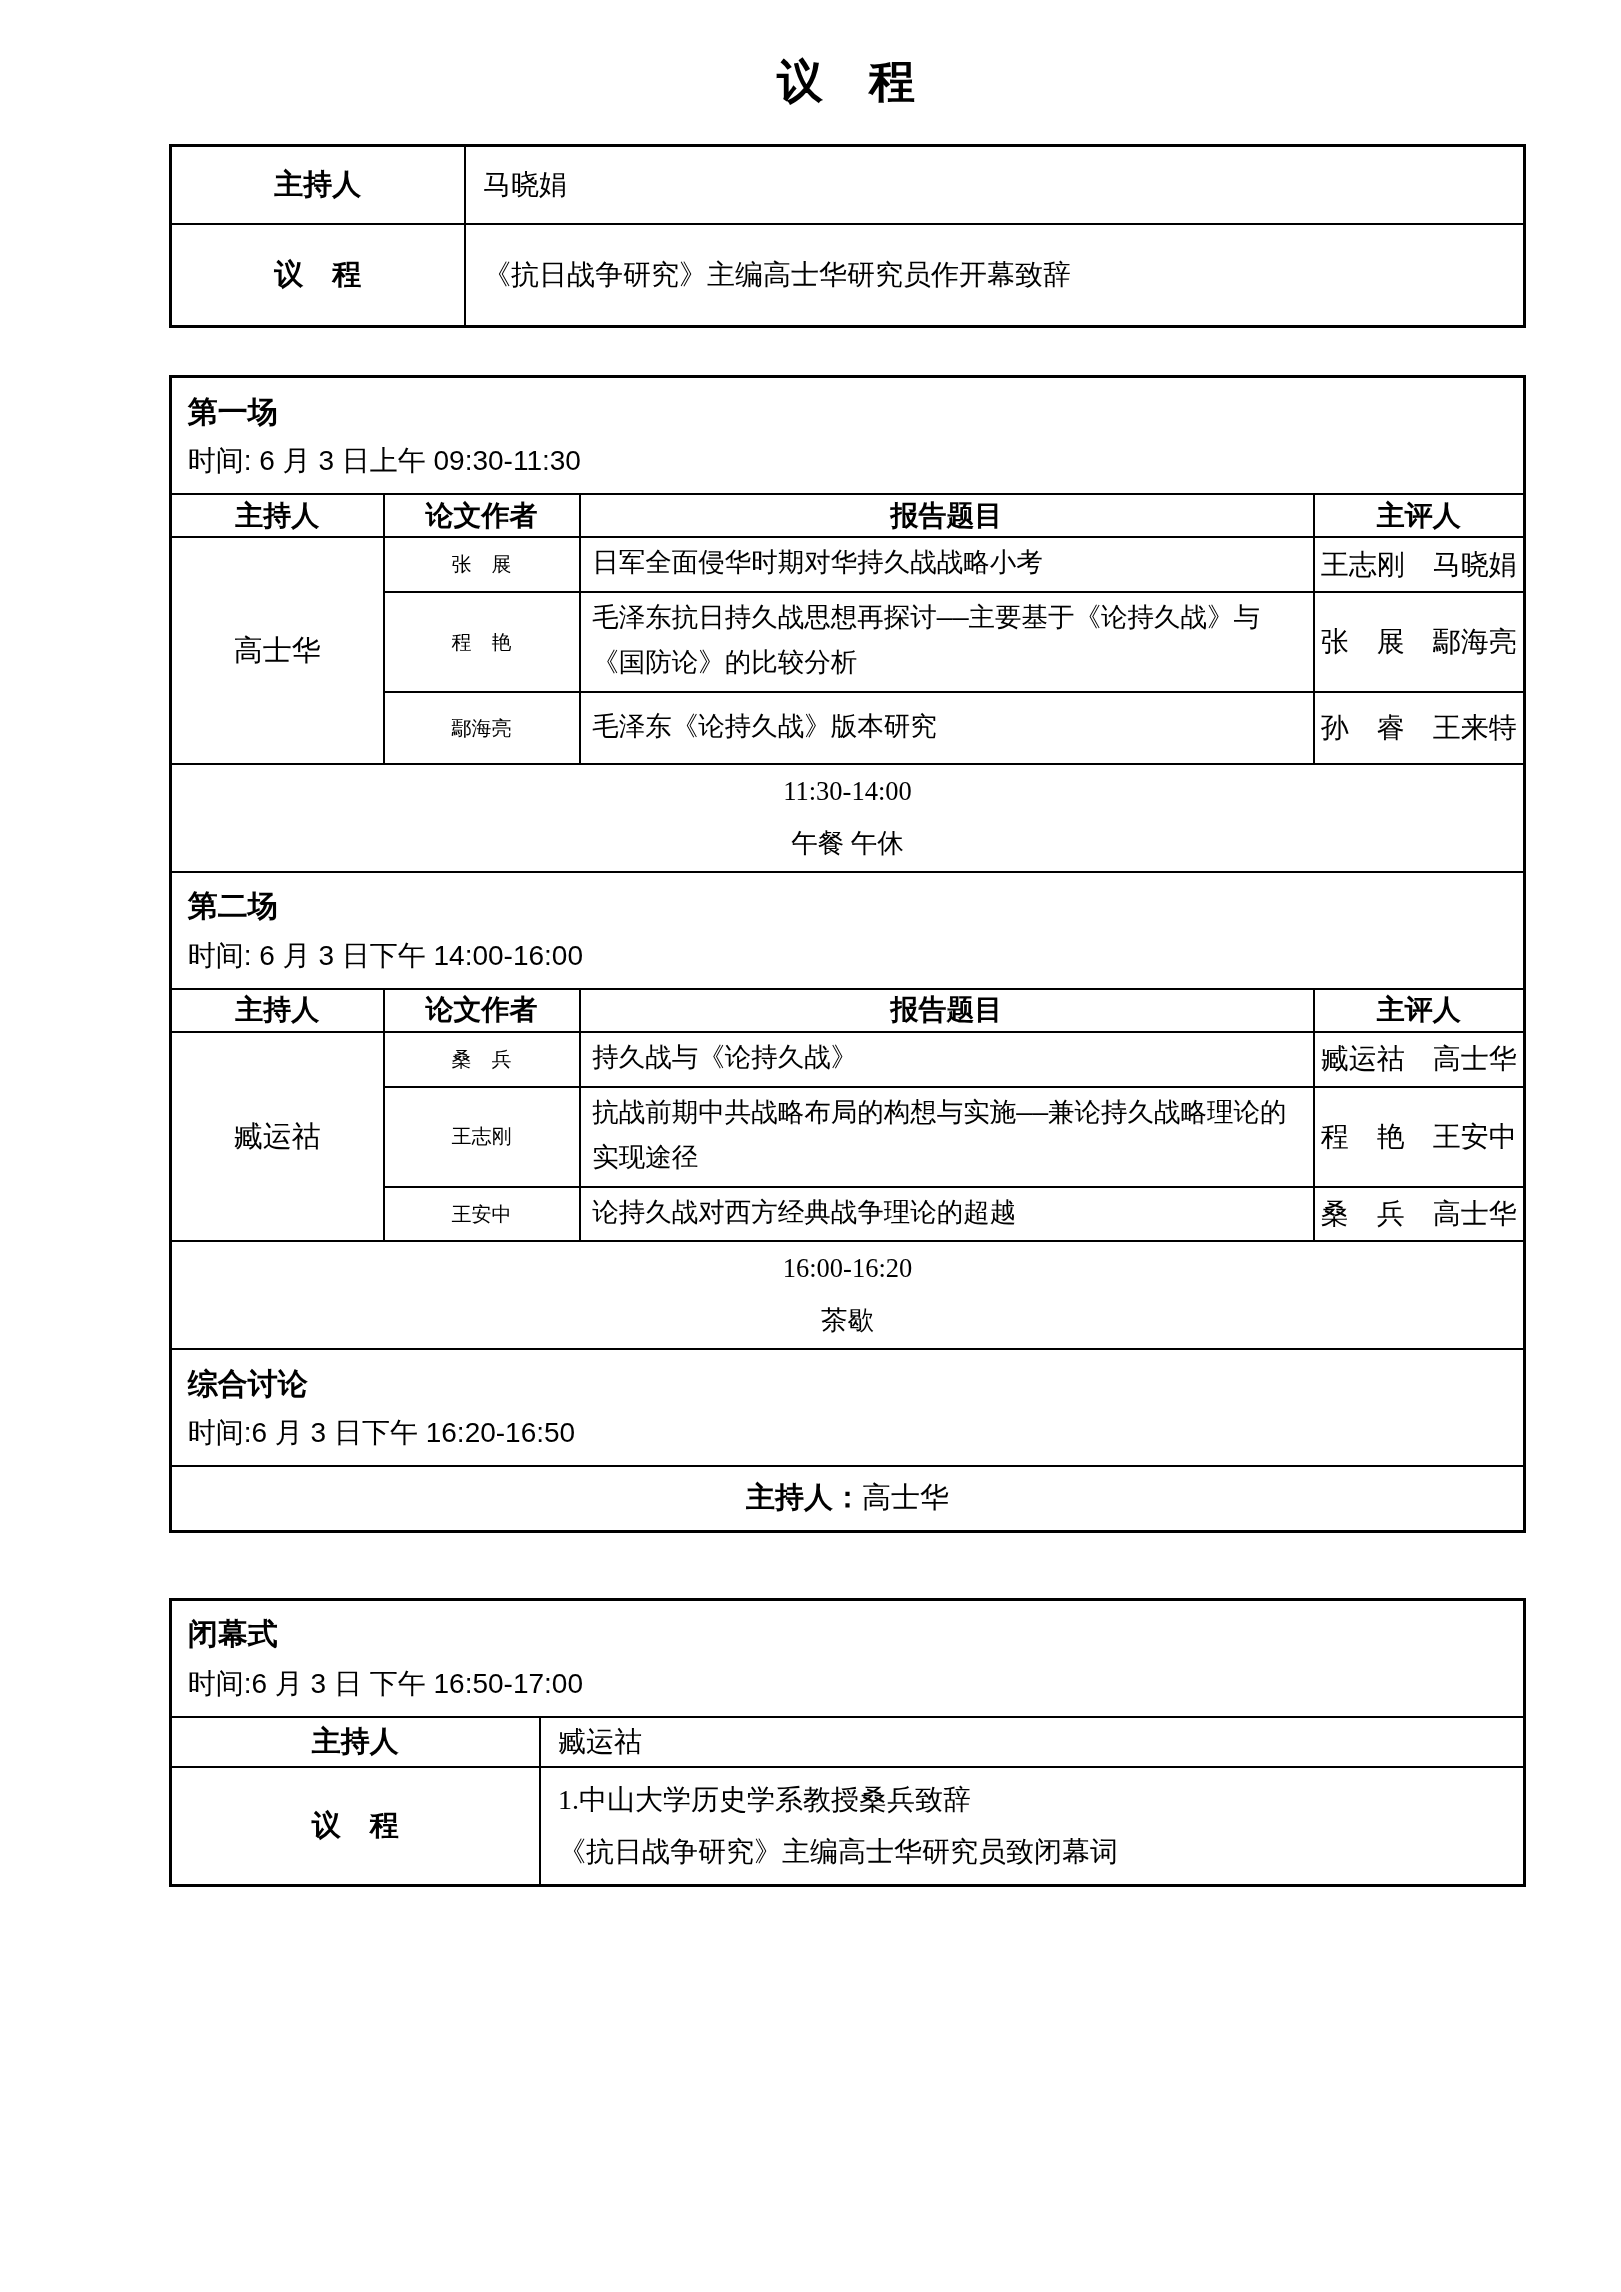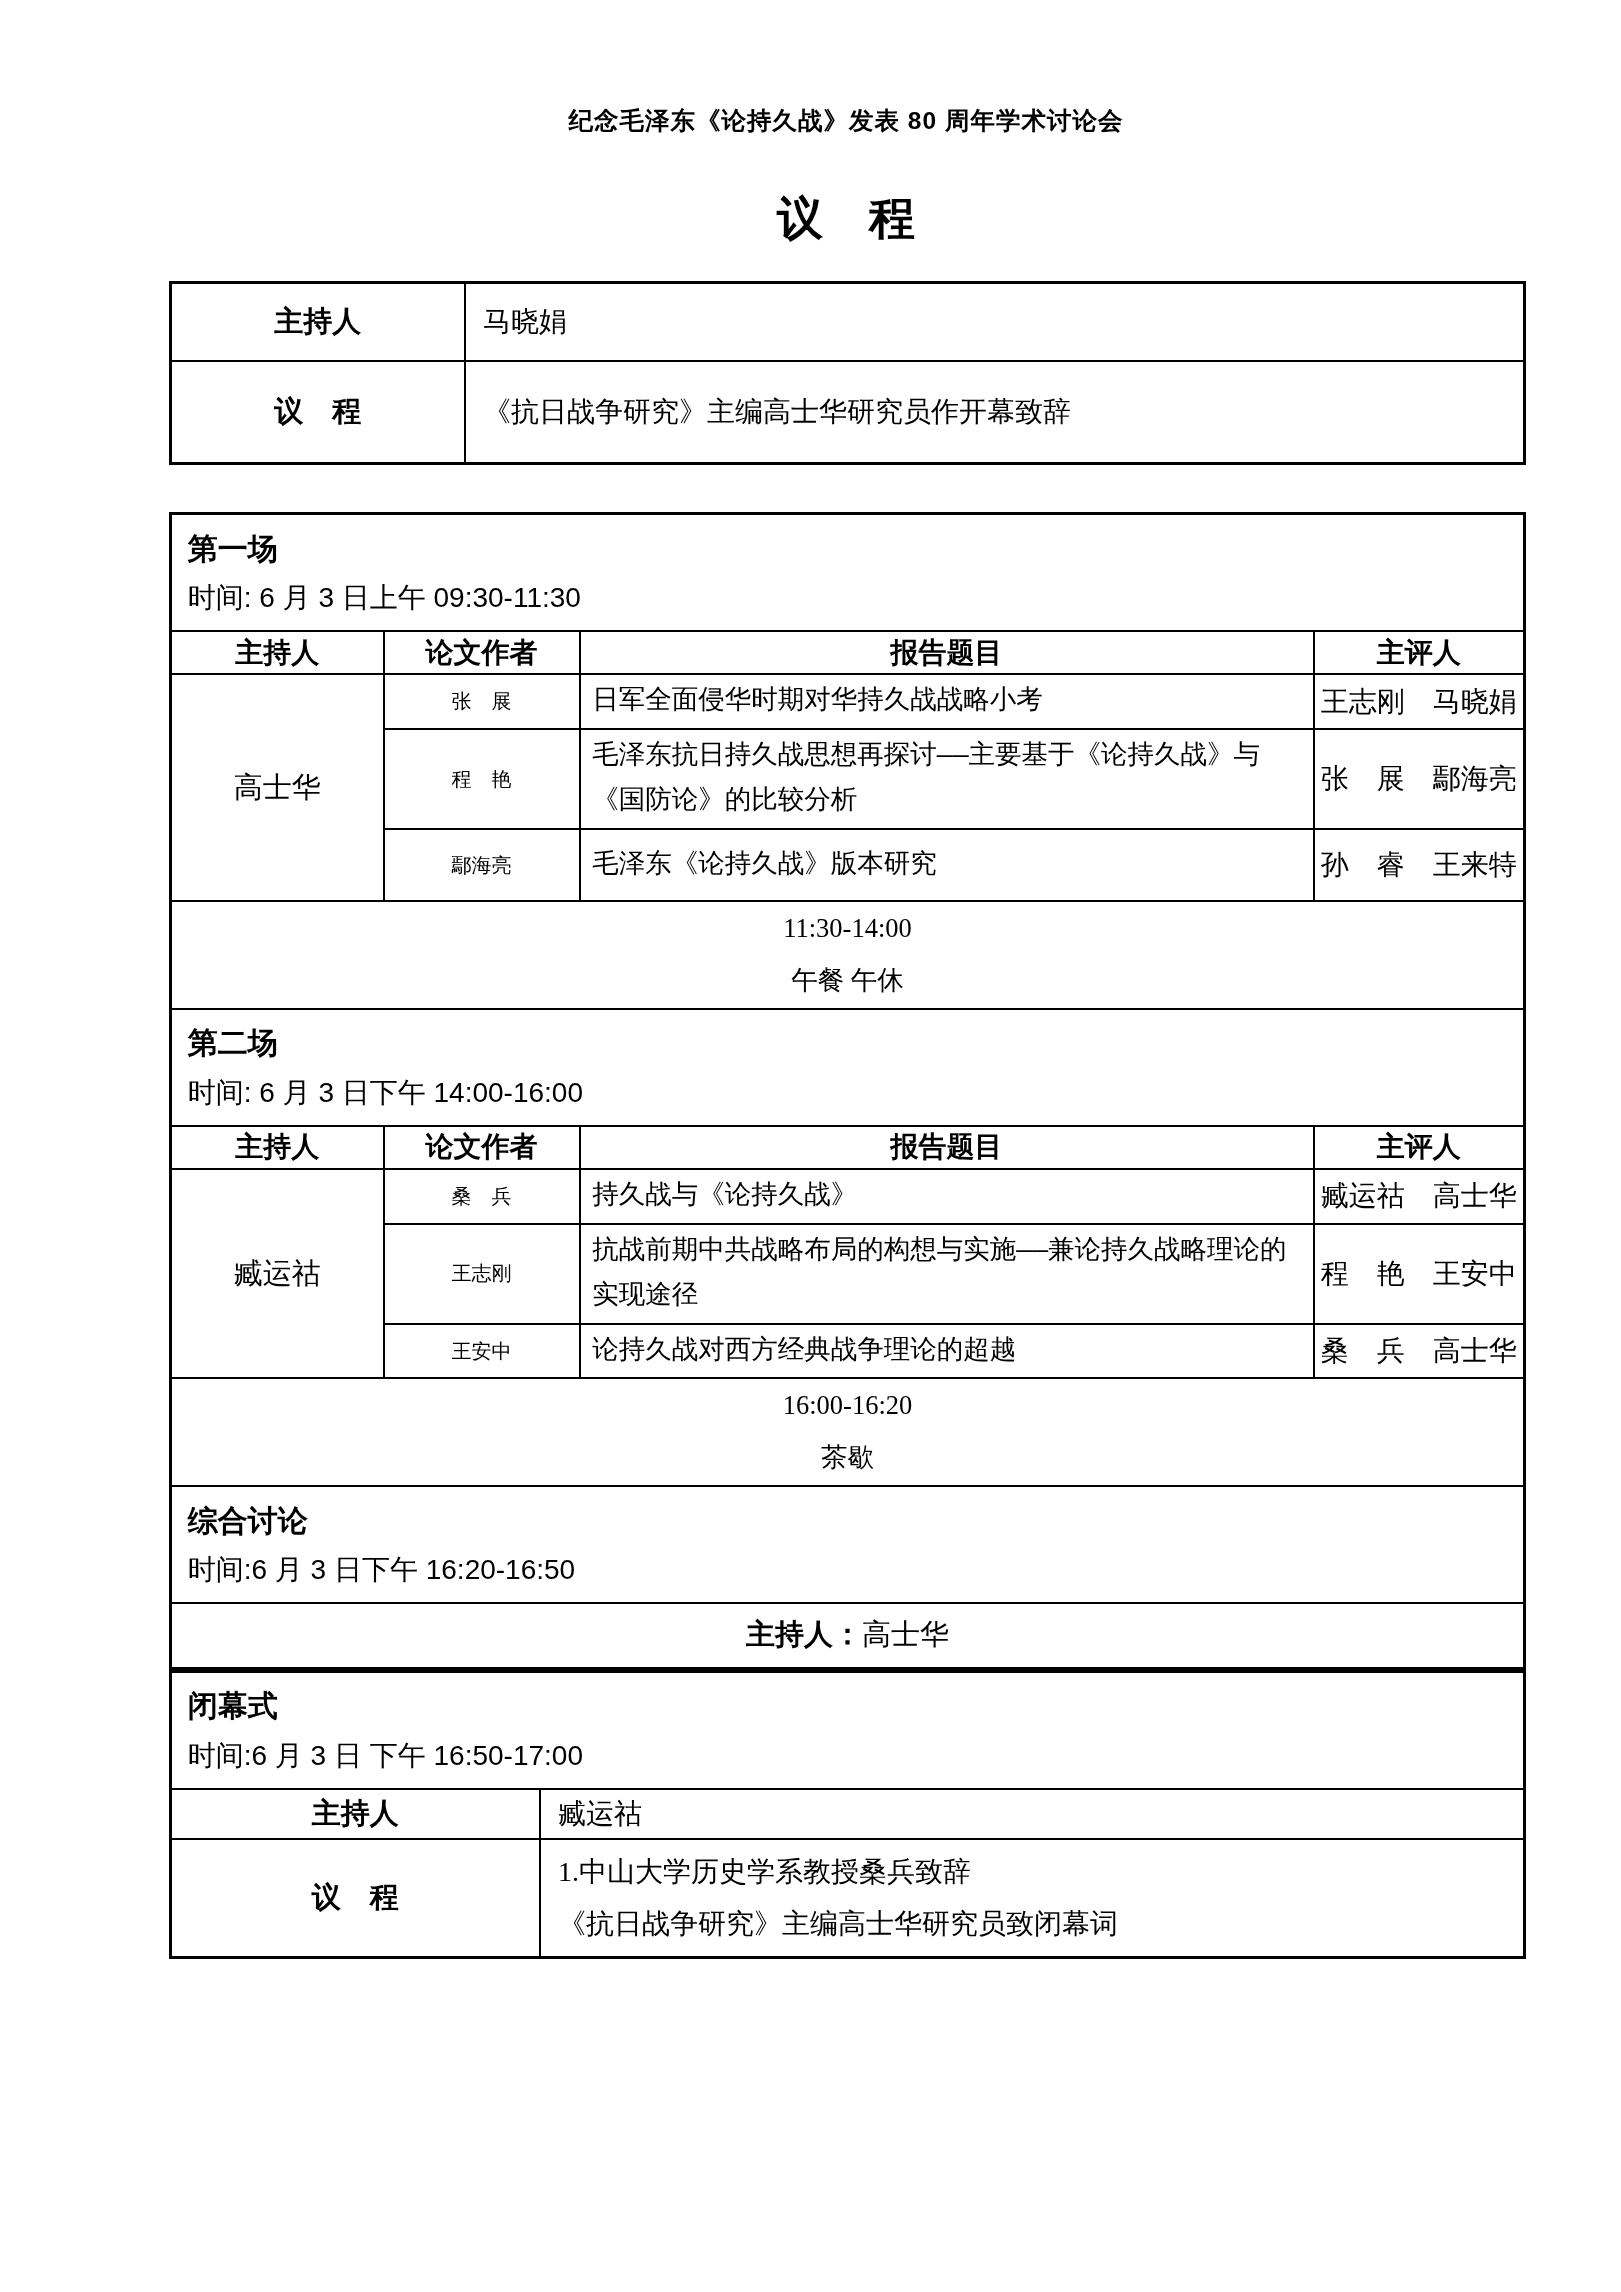--- a/index.html
+++ b/index.html
@@ -43,21 +43,21 @@
   }
   td {
     border: 2px solid #000;
     border-top-width: 2.9px;
     border-bottom-width: 2.9px;
     vertical-align: middle;
     overflow: hidden;
   }
   .tbl-opening  { margin-top: 31px; }
   .tbl-sessions { margin-top: 47px; }
-  .tbl-closing  { }
+  .tbl-closing  { margin-top: 65px; }
 
   .intro-cell { padding: 7.8px 15.7px; text-align: left; }
   .section-name {
     display: block;
     font-family: "Liberation Sans", sans-serif;
     font-weight: bold;
     font-size: 30px;
     line-height: 1.72;
   }
   .time-line {
@@ -104,21 +104,20 @@
     font-size: 29px;
   }
   .host-row-name { font-size: 29px; }
   .agenda-lines .line { display: block; line-height: 1.85; }
 </style>
 </head>
 <body>
 
 <div class="content">
 
-  <div class="doc-header">纪念毛泽东《论持久战》发表 80 周年学术讨论会</div>
 
   <div class="doc-title">议　程</div>
 
   <table class="tbl-opening">
     <colgroup>
         <col style="width:294px">
         <col style="width:1060px">
       </colgroup>
     <tbody>
     <tr style="height:78px">

